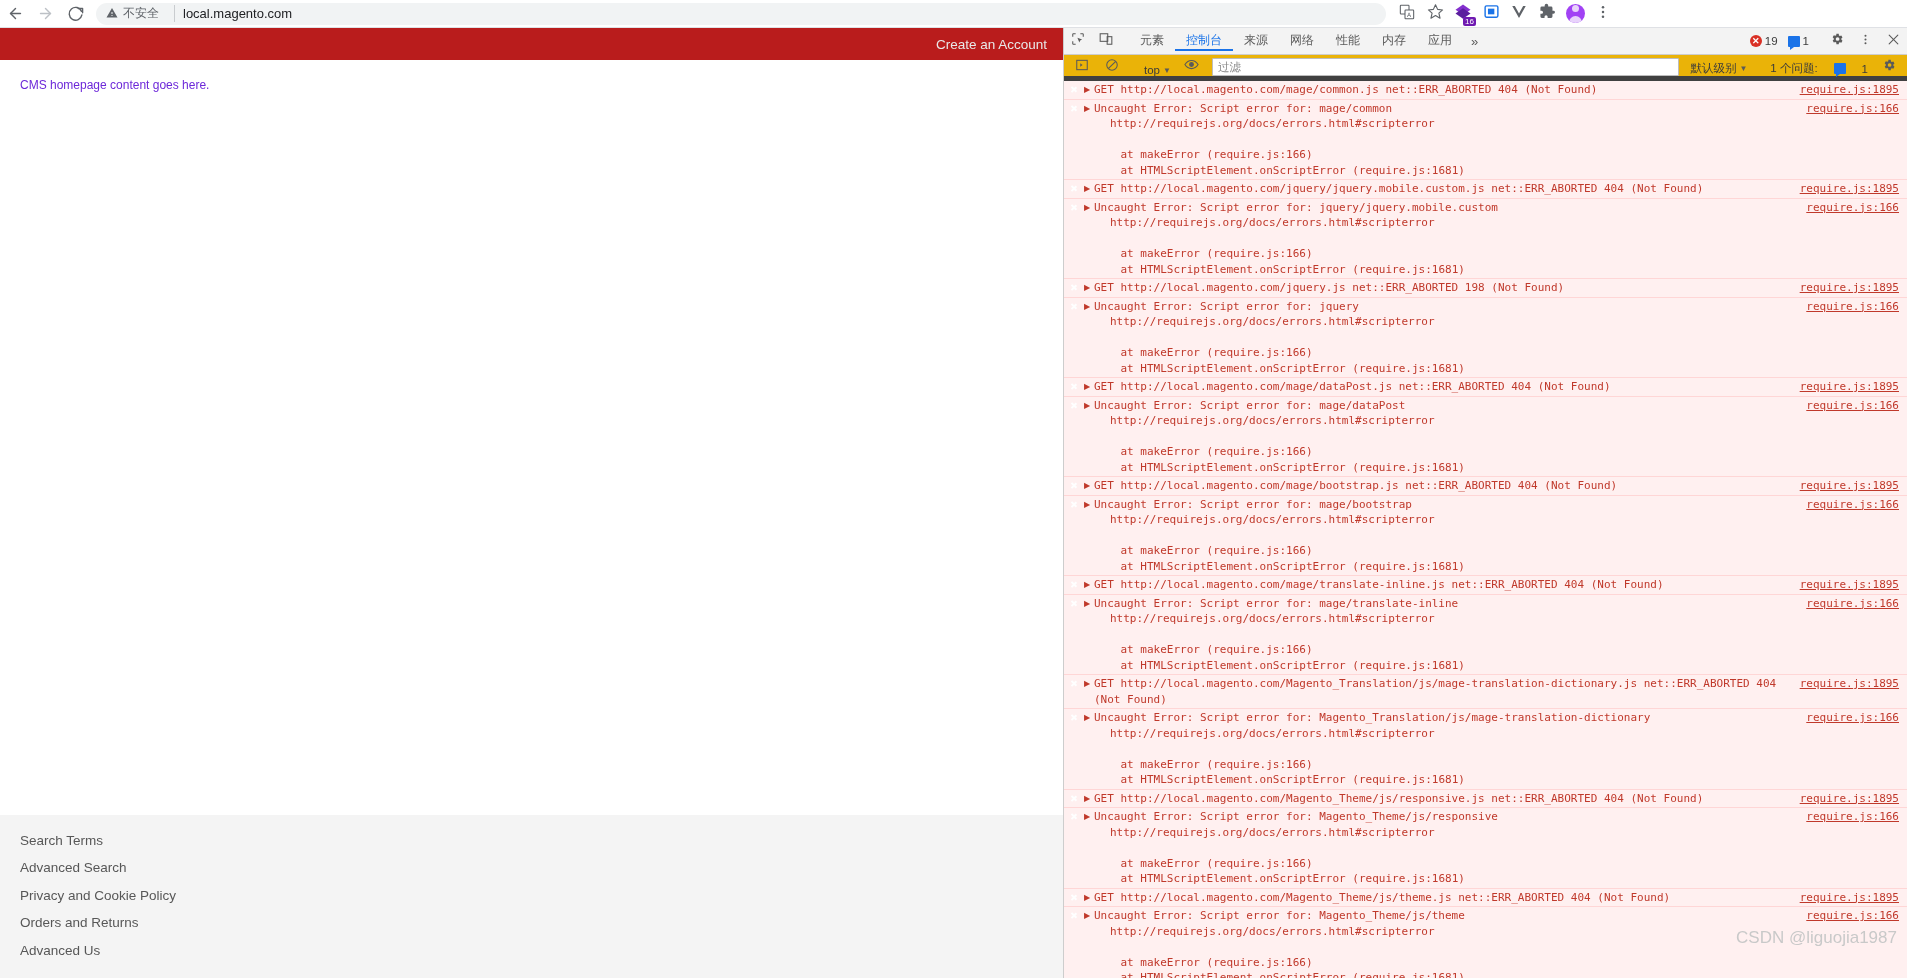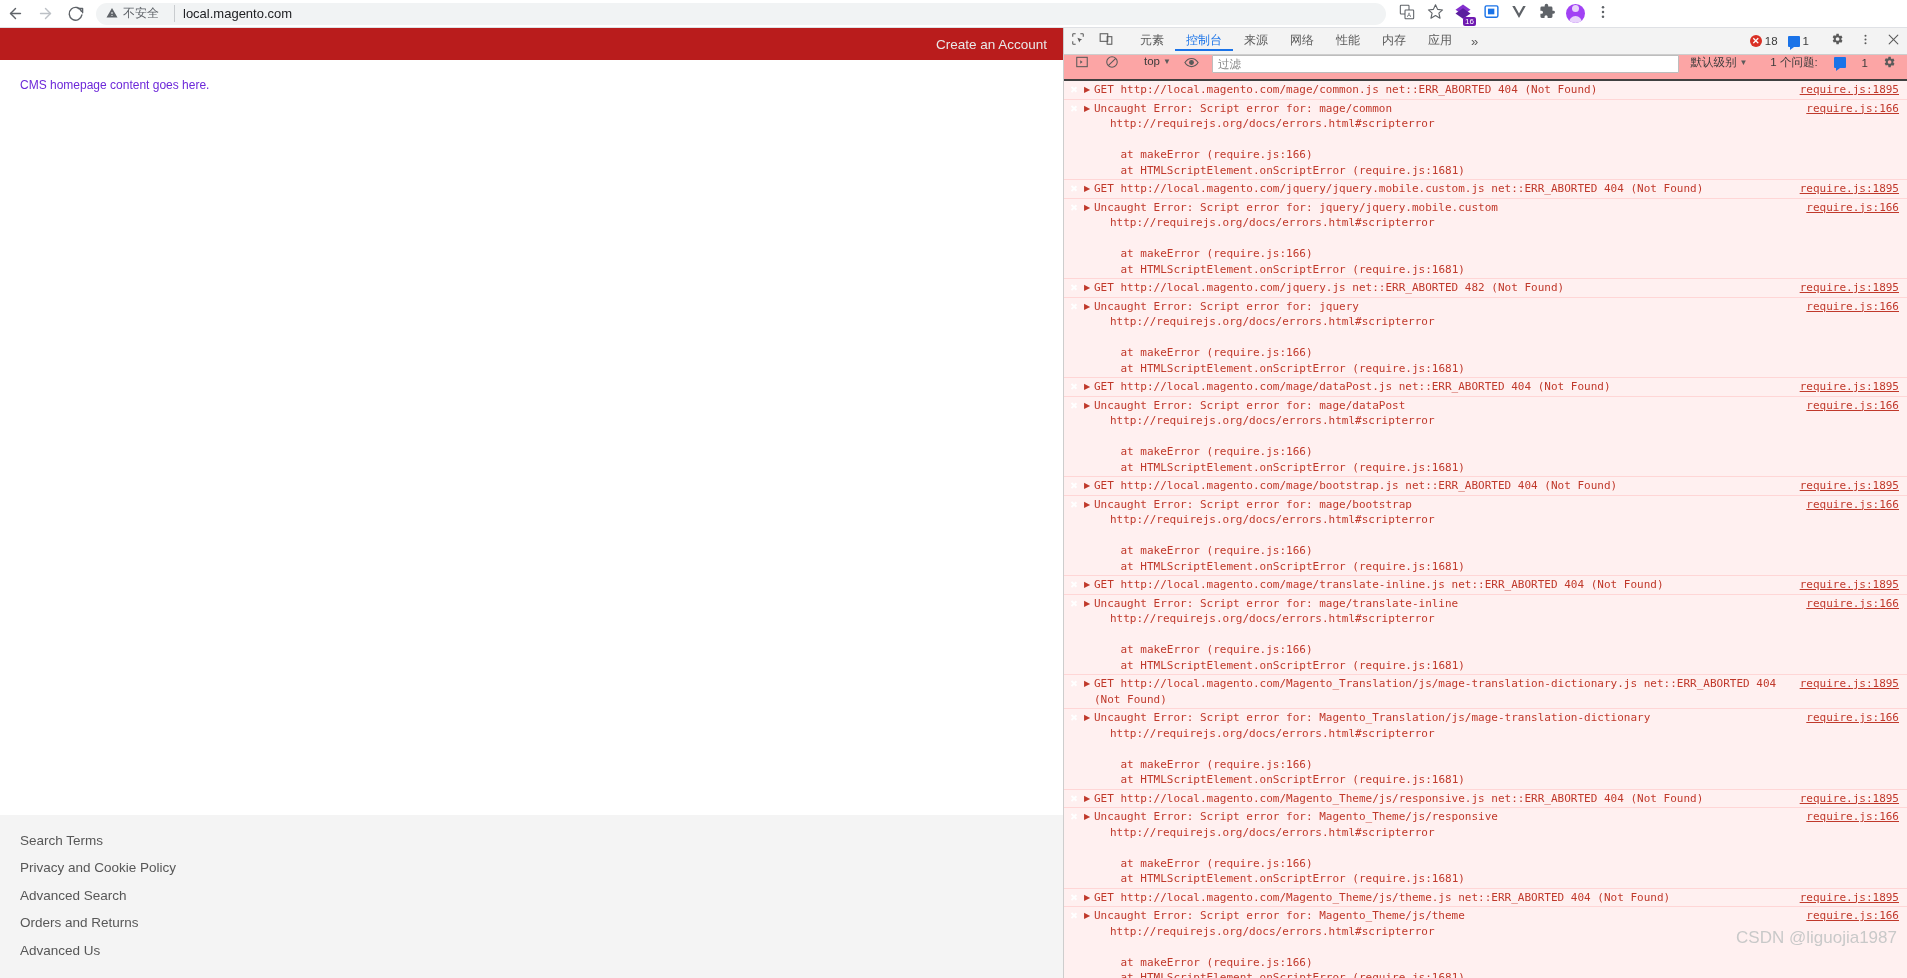--- a/index.html
+++ b/index.html
@@ -159,23 +159,23 @@
     border-radius: 1px;
     position: relative;
   }
   .sq-warn::after {
     content:""; position:absolute; left:2px; bottom:-3px;
     border-left:4px solid #1a73e8; border-bottom:3px solid transparent;
   }
 
   #dt-filterbar {
     height: 26px;
-    display: flex; align-items: flex-start;
-    background: #fca5a5;
-    border-bottom: 2px solid #404040;
+    display: flex; align-items: flex-end;
+    background: #eab308;
+    border-bottom: 5px solid #404040;
     padding: 0 4px;
     flex: 0 0 auto;
     gap: 2px;
   }
   .ctx-select {
     font-size: 11.5px; color: #3b3b3b;
     display: flex; align-items: center; gap: 3px;
     padding: 0 5px; white-space: nowrap;
   }
   .caret { font-size: 8px; color: #5a5a5a; }
@@ -370,22 +370,22 @@
 
 <div id="page-viewport">
   <div id="site-header">
     <a href="#">Create an Account</a>
   </div>
   <div id="cms-content">CMS homepage content goes here.</div>
 
   <div id="site-footer">
     <ul>
       <li><a href="#">Search Terms</a></li>
+      <li><a href="#">Advanced Search</a></li>
       <li><a href="#">Privacy and Cookie Policy</a></li>
-      <li><a href="#">Advanced Search</a></li>
       <li><a href="#">Orders and Returns</a></li>
       <li><a href="#">Advanced Us</a></li>
     </ul>
   </div>
 </div>
 
 <div id="devtools">
 
   <div id="dt-tabbar">
     <div class="dt-ic-btn">
@@ -413,21 +413,21 @@
     <div class="dt-tab">性能</div>
     <div class="dt-tab">内存</div>
     <div class="dt-tab">应用</div>
     <div class="dt-more">»</div>
 
     <div class="spacer"></div>
 
     <div class="badge-group">
       <div class="badge">
         <span class="dot-err">✕</span>
-        <span>18</span>
+        <span>19</span>
       </div>
       <div class="badge">
         <span class="sq-warn"></span>
         <span>1</span>
       </div>
     </div>
     <div class="vsep"></div>
     <div class="dt-ic-btn">
       <span>
         <svg width="14" height="14" viewBox="0 0 24 24" fill="currentColor">
@@ -531,21 +531,21 @@
           <div class="msg-ic"><span class="err-circ"></span></div>
           <div class="disc">▶</div>
           <div class="msg-body">Uncaught Error: Script error for: jquery/jquery.mobile.custom<span class="msg-line2">http://requirejs.org/docs/errors.html#scripterror</span>
     at makeError (require.js:166)
     at HTMLScriptElement.onScriptError (require.js:1681)</div>
           <div class="msg-src">require.js:166</div>
         </div>
         <div class="msg">
           <div class="msg-ic"><span class="err-circ"></span></div>
           <div class="disc">▶</div>
-          <div class="msg-body">GET http://local.magento.com/jquery.js net::ERR_ABORTED 482 (Not Found)</div>
+          <div class="msg-body">GET http://local.magento.com/jquery.js net::ERR_ABORTED 198 (Not Found)</div>
           <div class="msg-src">require.js:1895</div>
         </div>
         <div class="msg">
           <div class="msg-ic"><span class="err-circ"></span></div>
           <div class="disc">▶</div>
           <div class="msg-body">Uncaught Error: Script error for: jquery<span class="msg-line2">http://requirejs.org/docs/errors.html#scripterror</span>
     at makeError (require.js:166)
     at HTMLScriptElement.onScriptError (require.js:1681)</div>
           <div class="msg-src">require.js:166</div>
         </div>

